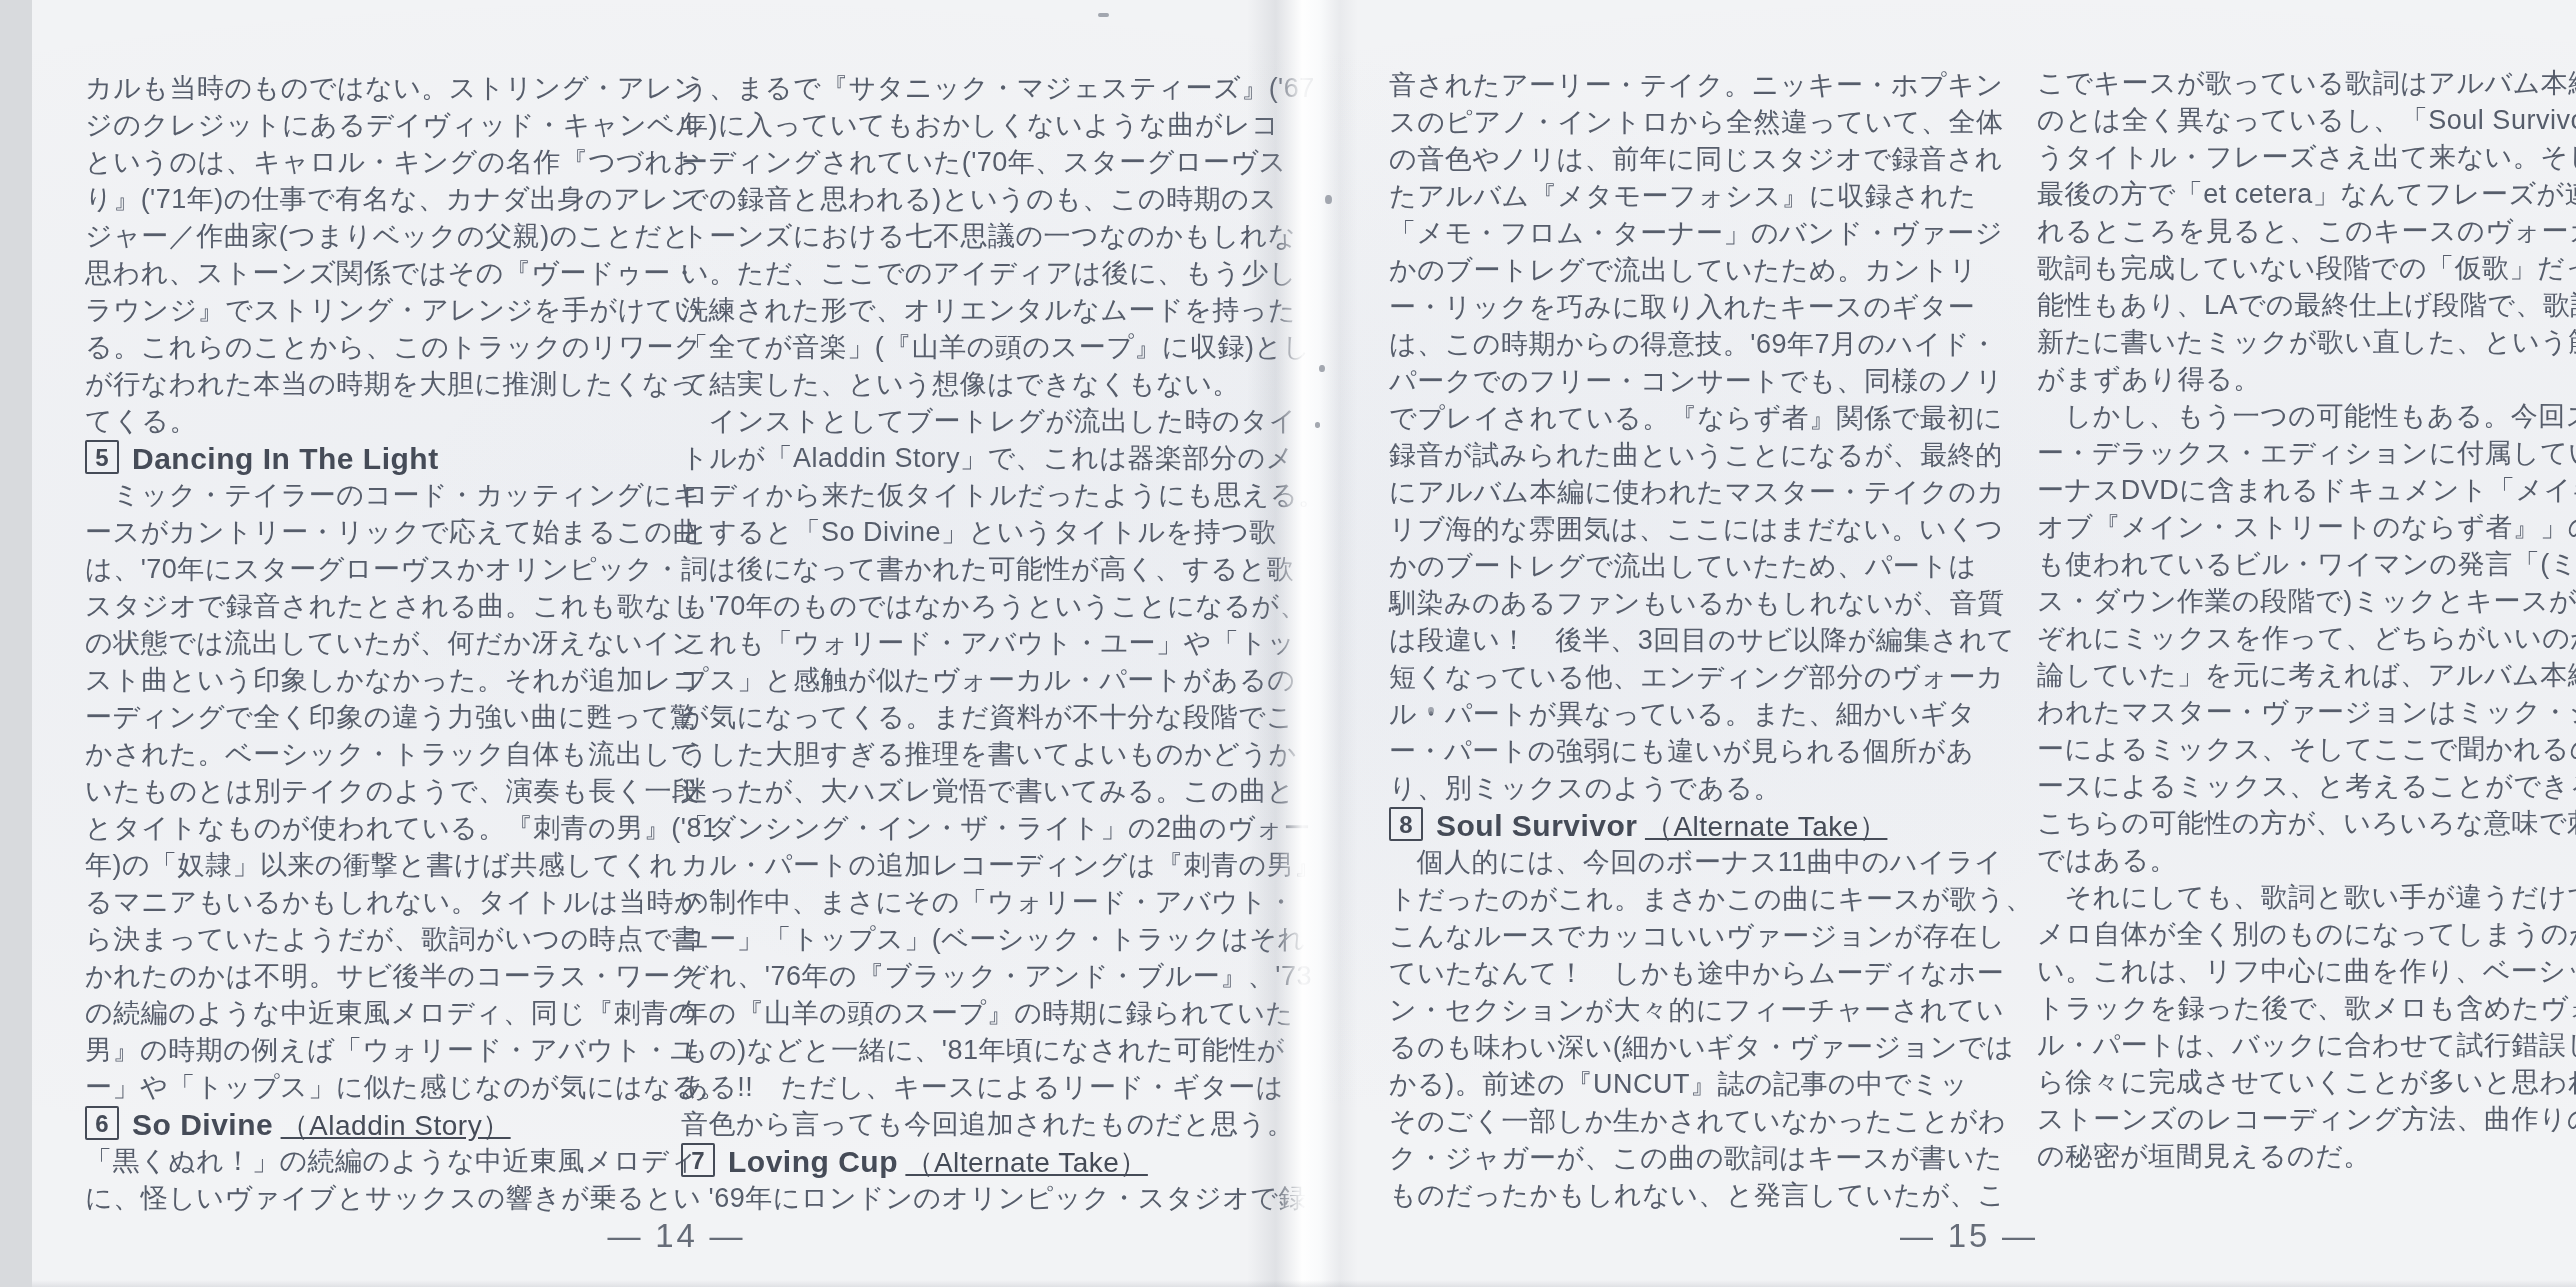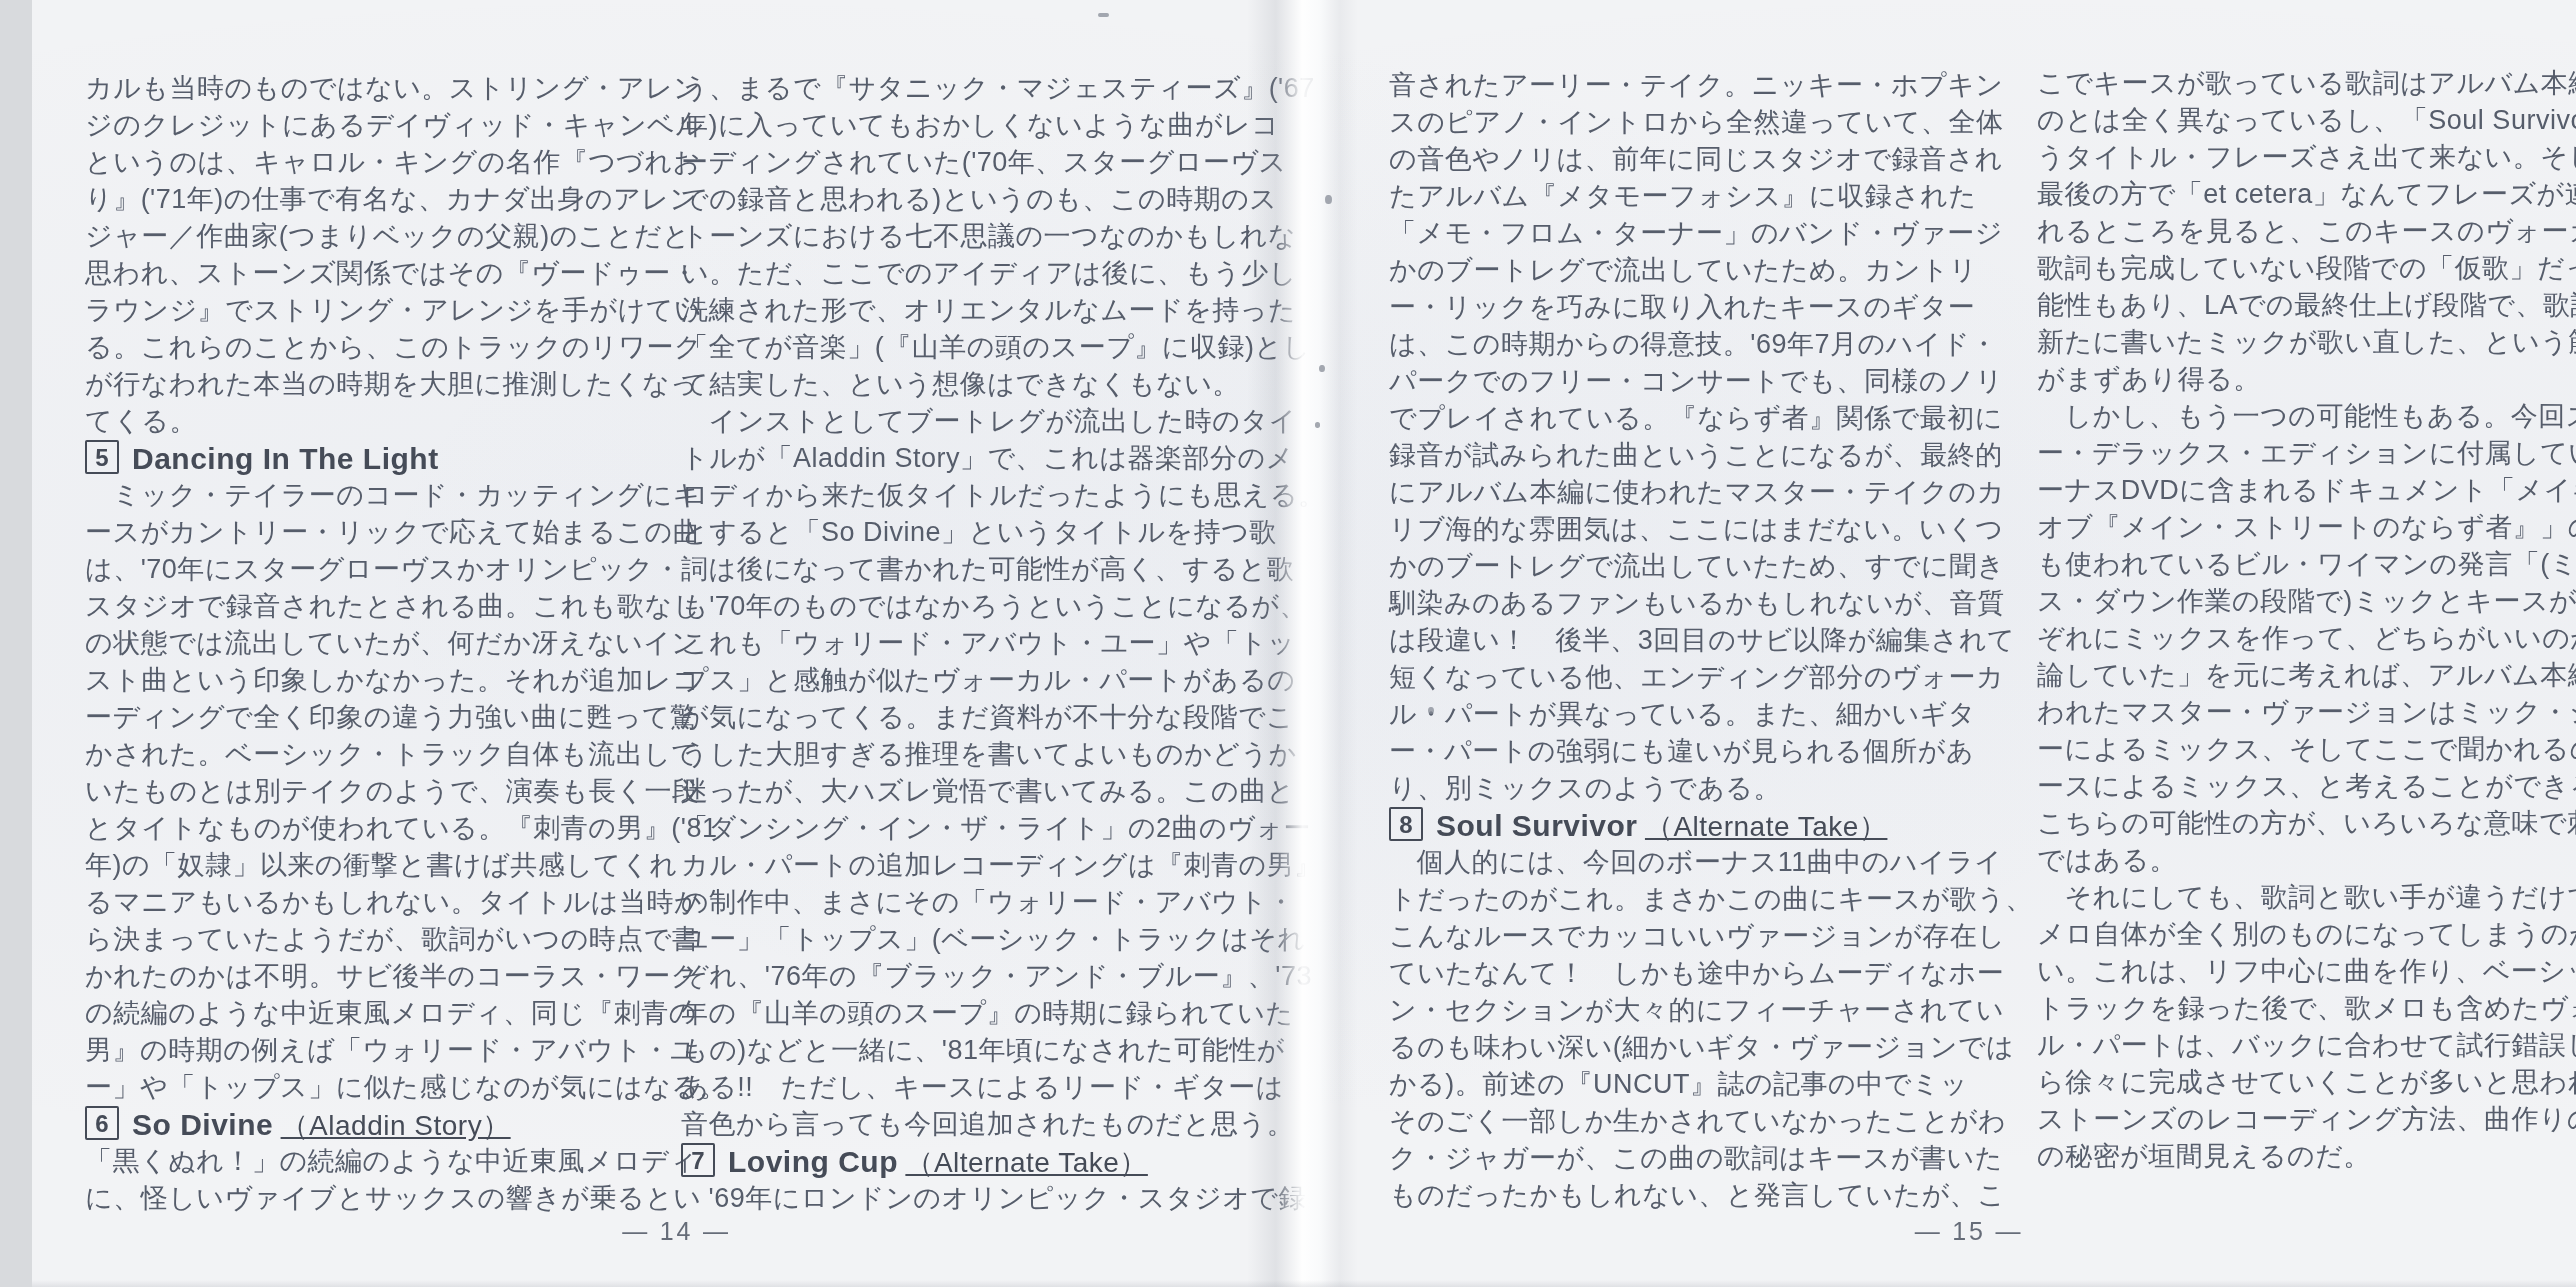--- a/index.html
+++ b/index.html
@@ -57,21 +57,21 @@
   }
   .heading .sfx{
     font-size:28px;font-weight:normal;
     margin-left:7.4px;
     letter-spacing:0.5px;
     text-decoration:underline;
   }
 
   .footer{
     position:absolute;top:1217px;
-    font-size:25px;
+    font-size:33px;
     color:var(--footer-ink,#666c78);
     letter-spacing:2.8px;
     text-align:center;
     width:100%;
   }
   .footer-left{}
   .footer-right{}
 
   .gutter{
     position:absolute;left:1215px;top:0;width:111px;height:1287px;
@@ -185,21 +185,21 @@
         <div class="line">たアルバム『メタモーフォシス』に収録された</div>
         <div class="line">「メモ・フロム・ターナー」のバンド・ヴァージ</div>
         <div class="line">かのブートレグで流出していたため。カントリ</div>
         <div class="line">ー・リックを巧みに取り入れたキースのギター</div>
         <div class="line">は、この時期からの得意技。'69年7月のハイド・</div>
         <div class="line">パークでのフリー・コンサートでも、同様のノリ</div>
         <div class="line">でプレイされている。『ならず者』関係で最初に</div>
         <div class="line">録音が試みられた曲ということになるが、最終的</div>
         <div class="line">にアルバム本編に使われたマスター・テイクのカ</div>
         <div class="line">リブ海的な雰囲気は、ここにはまだない。いくつ</div>
-        <div class="line">かのブートレグで流出していたため、すでに聞き</div>
+        <div class="line">かのブートレグで流出していたため、パートは</div>
         <div class="line">馴染みのあるファンもいるかもしれないが、音質</div>
         <div class="line">は段違い！　後半、3回目のサビ以降が編集されて</div>
         <div class="line">短くなっている他、エンディング部分のヴォーカ</div>
         <div class="line">ル・パートが異なっている。また、細かいギタ</div>
         <div class="line">ー・パートの強弱にも違いが見られる個所があ</div>
         <div class="line">り、別ミックスのようである。</div>
         <div class="heading"><span class="numbox">8</span><span class="ttl">Soul Survivor</span><span class="sfx">（Alternate Take）</span></div>
         <div class="line">　個人的には、今回のボーナス11曲中のハイライ</div>
         <div class="line">トだったのがこれ。まさかこの曲にキースが歌う、</div>
         <div class="line">こんなルースでカッコいいヴァージョンが存在し</div>

